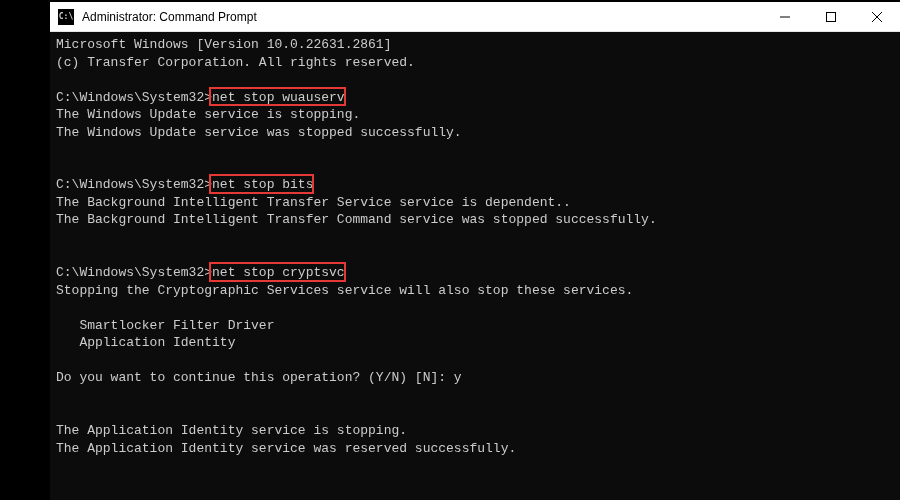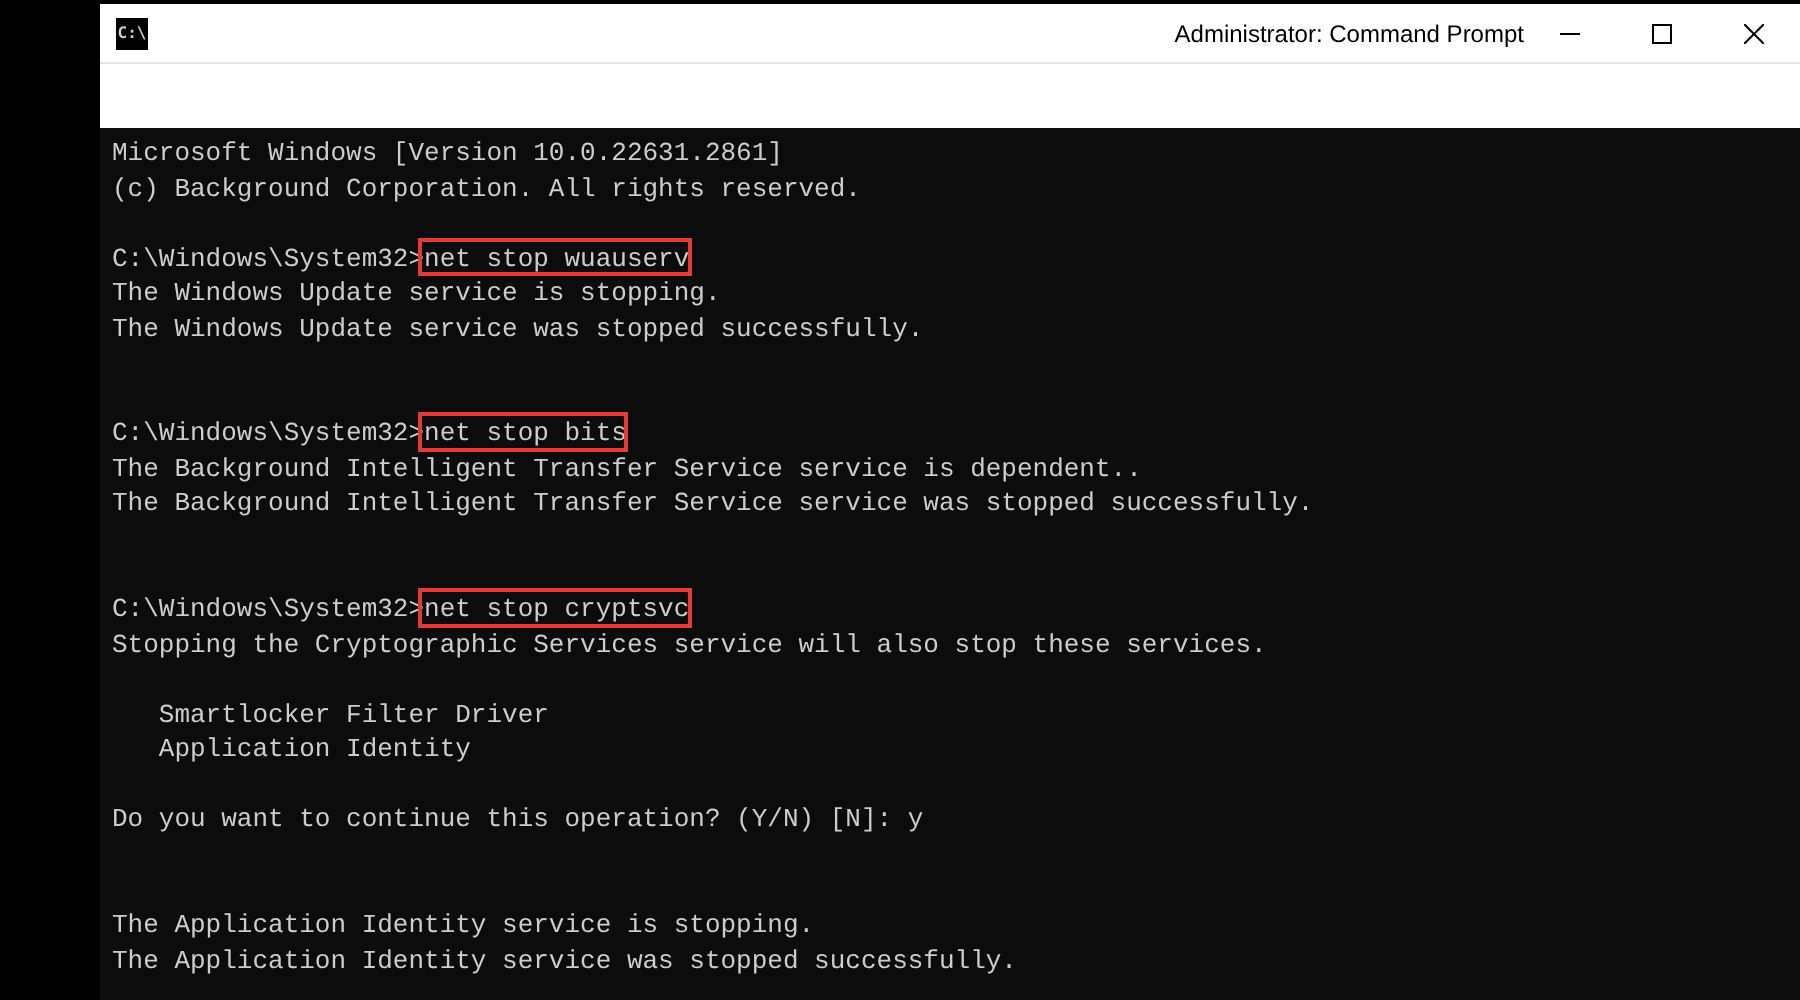--- a/index.html
+++ b/index.html
@@ -40,21 +40,20 @@
       align-items: center;
       justify-content: center;
       margin-right: 8px;
       font-family: Consolas, monospace;
     }
     .title {
       font-family: 'Segoe UI', sans-serif;
       font-size: 12px;
       color: #000;
       flex: 1;
-      text-align: right;
     }
     .win-controls {
       display: flex;
       height: 100%;
     }
     .win-btn {
       width: 46px;
       height: 100%;
       display: flex;
       align-items: center;
@@ -65,21 +64,20 @@
     .win-btn svg { width: 10px; height: 10px; }
     .terminal {
       flex: 1;
       background: #0c0c0c;
       padding: 4px 6px;
       color: #cccccc;
       font-size: 13px;
       line-height: 1.35;
       overflow: hidden;
       position: relative;
-      margin-top: 32px;
     }
     .line { white-space: pre; }
     .blank { height: 1.35em; }
     .prompt-line { position: relative; display: flex; text-align: center; }
     .highlight-box {
       position: absolute;
       border: 2px solid #e53935;
       pointer-events: none;
     }
   </style>
@@ -105,54 +103,54 @@
         <svg viewBox="0 0 10 10">
             <line x1="0" y1="0" x2="10" y2="10" stroke="#000" stroke-width="1"></line>
             <line x1="10" y1="0" x2="0" y2="10" stroke="#000" stroke-width="1"></line>
           </svg>
       </div>
     </div>
   </div>
 
   <div class="terminal">
     <div class="line">Microsoft Windows [Version 10.0.22631.2861]</div>
-    <div class="line">(c) Background Corporation. All rights reserved.</div>
+    <div class="line">(c) Transfer Corporation. All rights reserved.</div>
     <div class="blank"></div>
 
     <div class="prompt-line">
       <span>C:\Windows\System32&gt;</span>
         <span id="c1">net stop wuauserv</span>
     </div>
     <div class="line">The Windows Update service is stopping.</div>
     <div class="line">The Windows Update service was stopped successfully.</div>
     <div class="blank"></div>
     <div class="blank"></div>
 
     <div class="prompt-line">
       <span>C:\Windows\System32&gt;</span>
         <span id="c2">net stop bits</span>
     </div>
     <div class="line">The Background Intelligent Transfer Service service is dependent..</div>
-    <div class="line">The Background Intelligent Transfer Service service was stopped successfully.</div>
+    <div class="line">The Background Intelligent Transfer Command service was stopped successfully.</div>
     <div class="blank"></div>
     <div class="blank"></div>
 
     <div class="prompt-line">
       <span>C:\Windows\System32&gt;</span>
         <span id="c3">net stop cryptsvc</span>
     </div>
     <div class="line">Stopping the Cryptographic Services service will also stop these services.</div>
     <div class="blank"></div>
     <div class="line">   Smartlocker Filter Driver</div>
     <div class="line">   Application Identity</div>
     <div class="blank"></div>
     <div class="line">Do you want to continue this operation? (Y/N) [N]: y</div>
     <div class="blank"></div>
     <div class="blank"></div>
     <div class="line">The Application Identity service is stopping.</div>
-    <div class="line">The Application Identity service was stopped successfully.</div>
+    <div class="line">The Application Identity service was reserved successfully.</div>
     <div class="blank"></div>
 
     <div id="hl1" class="highlight-box" style="left: 159.031px; top: 54.6406px; width: 136.625px; height: 19.5469px;"></div>
     <div id="hl2" class="highlight-box" style="left: 159.031px; top: 142.375px; width: 105.422px; height: 19.5469px;"></div>
     <div id="hl3" class="highlight-box" style="left: 159.031px; top: 230.109px; width: 136.625px; height: 19.5469px;"></div>
   </div>
 </div>
 
 </body></html>

